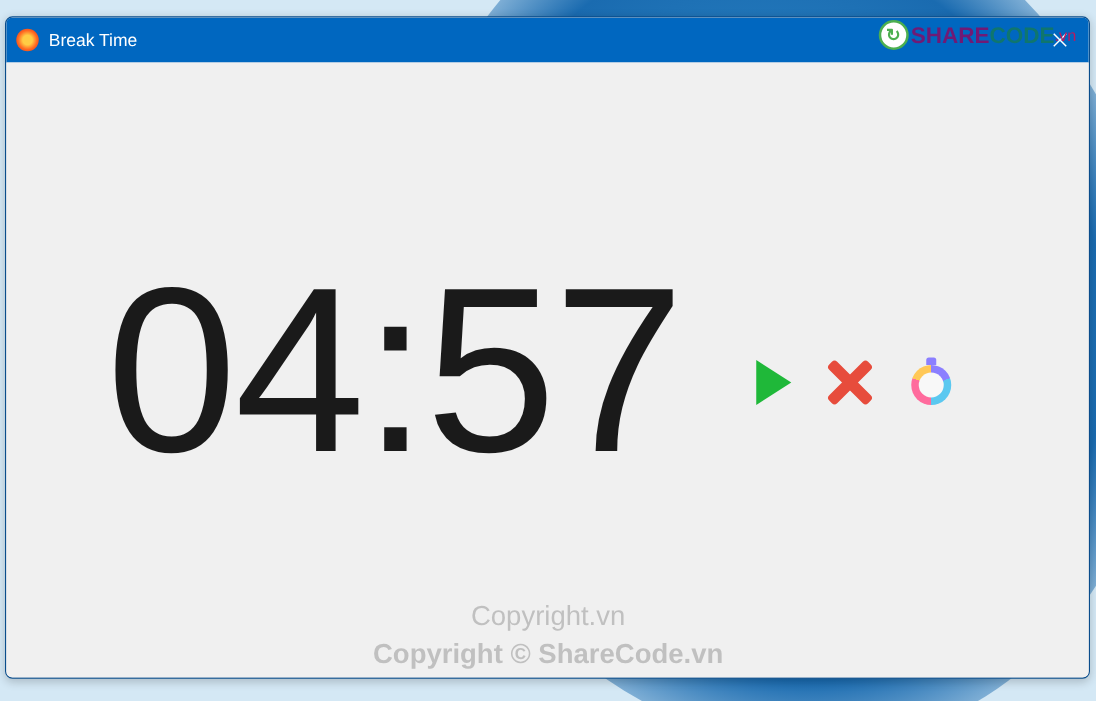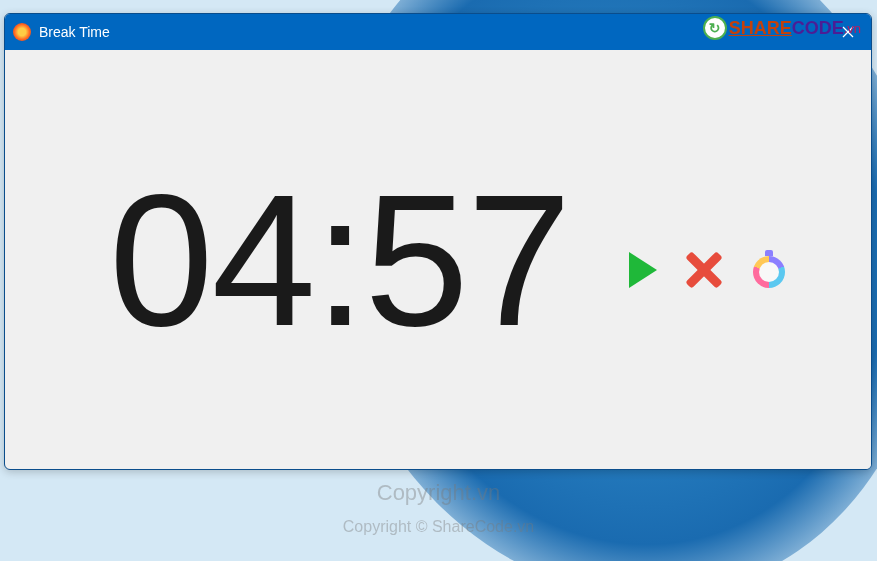--- a/index.html
+++ b/index.html
@@ -36,21 +36,21 @@
       background: radial-gradient(ellipse at center, #3a9bd8 0%, #1a6bb0 60%, transparent 80%);
       border-radius: 50%;
       transform: rotate(-15deg);
     }
     
     .window {
       position: absolute;
       top: 13px;
       left: 4px;
       width: 868px;
-      height: 457px;
+      height: 530px;
       background: #f0f0f0;
       border: 1px solid #0a4d8c;
       border-radius: 6px;
       overflow: hidden;
       box-shadow: 0 2px 8px rgba(0,0,0,0.2);
     }
     
     .titlebar {
       height: 36px;
       background: #0067c0;
@@ -91,21 +91,20 @@
       cursor: pointer;
     }
     
     .content-area {
       height: calc(100% - 36px);
       background: #f0f0f0;
       display: flex;
       align-items: center;
       padding: 0 30px 0 80px;
       position: relative;
-      margin-left: 24px;
     }
     
     .timer-display {
       font-size: 188px;
       font-weight: 400;
       color: #1a1a1a;
       letter-spacing: -2px;
       line-height: 1;
       font-family: "Segoe UI", Arial, sans-serif;
     }
@@ -216,26 +215,25 @@
       display: flex;
       align-items: center;
       justify-content: center;
       color: #4caf50;
       font-size: 14px;
       margin-right: 2px;
       background: white;
     }
     
     .watermark-logo .share {
-      color: #c2410c;
-      text-decoration: underline;
+      color: #701a75;
     }
     
     .watermark-logo .code {
-      color: #4c1d95;
+      color: #0f766e;
     }
     
     .watermark-logo .vn {
       color: #be185d;
       font-size: 13px;
       font-weight: normal;
     }
     
     .watermark-text-1 {
       position: absolute;
@@ -247,22 +245,22 @@
       font-weight: 500;
       z-index: 50;
     }
     
     .watermark-text-2 {
       position: absolute;
       bottom: 25px;
       left: 50%;
       transform: translateX(-50%);
       color: rgba(120, 120, 120, 0.4);
-      font-size: 16px;
-      font-weight: 400;
+      font-size: 22px;
+      font-weight: 700;
       z-index: 50;
     }
   </style>
 </head>
 <body>
 
 <div class="desktop-bg"></div>
 
 <div class="window">
   <div class="titlebar">

